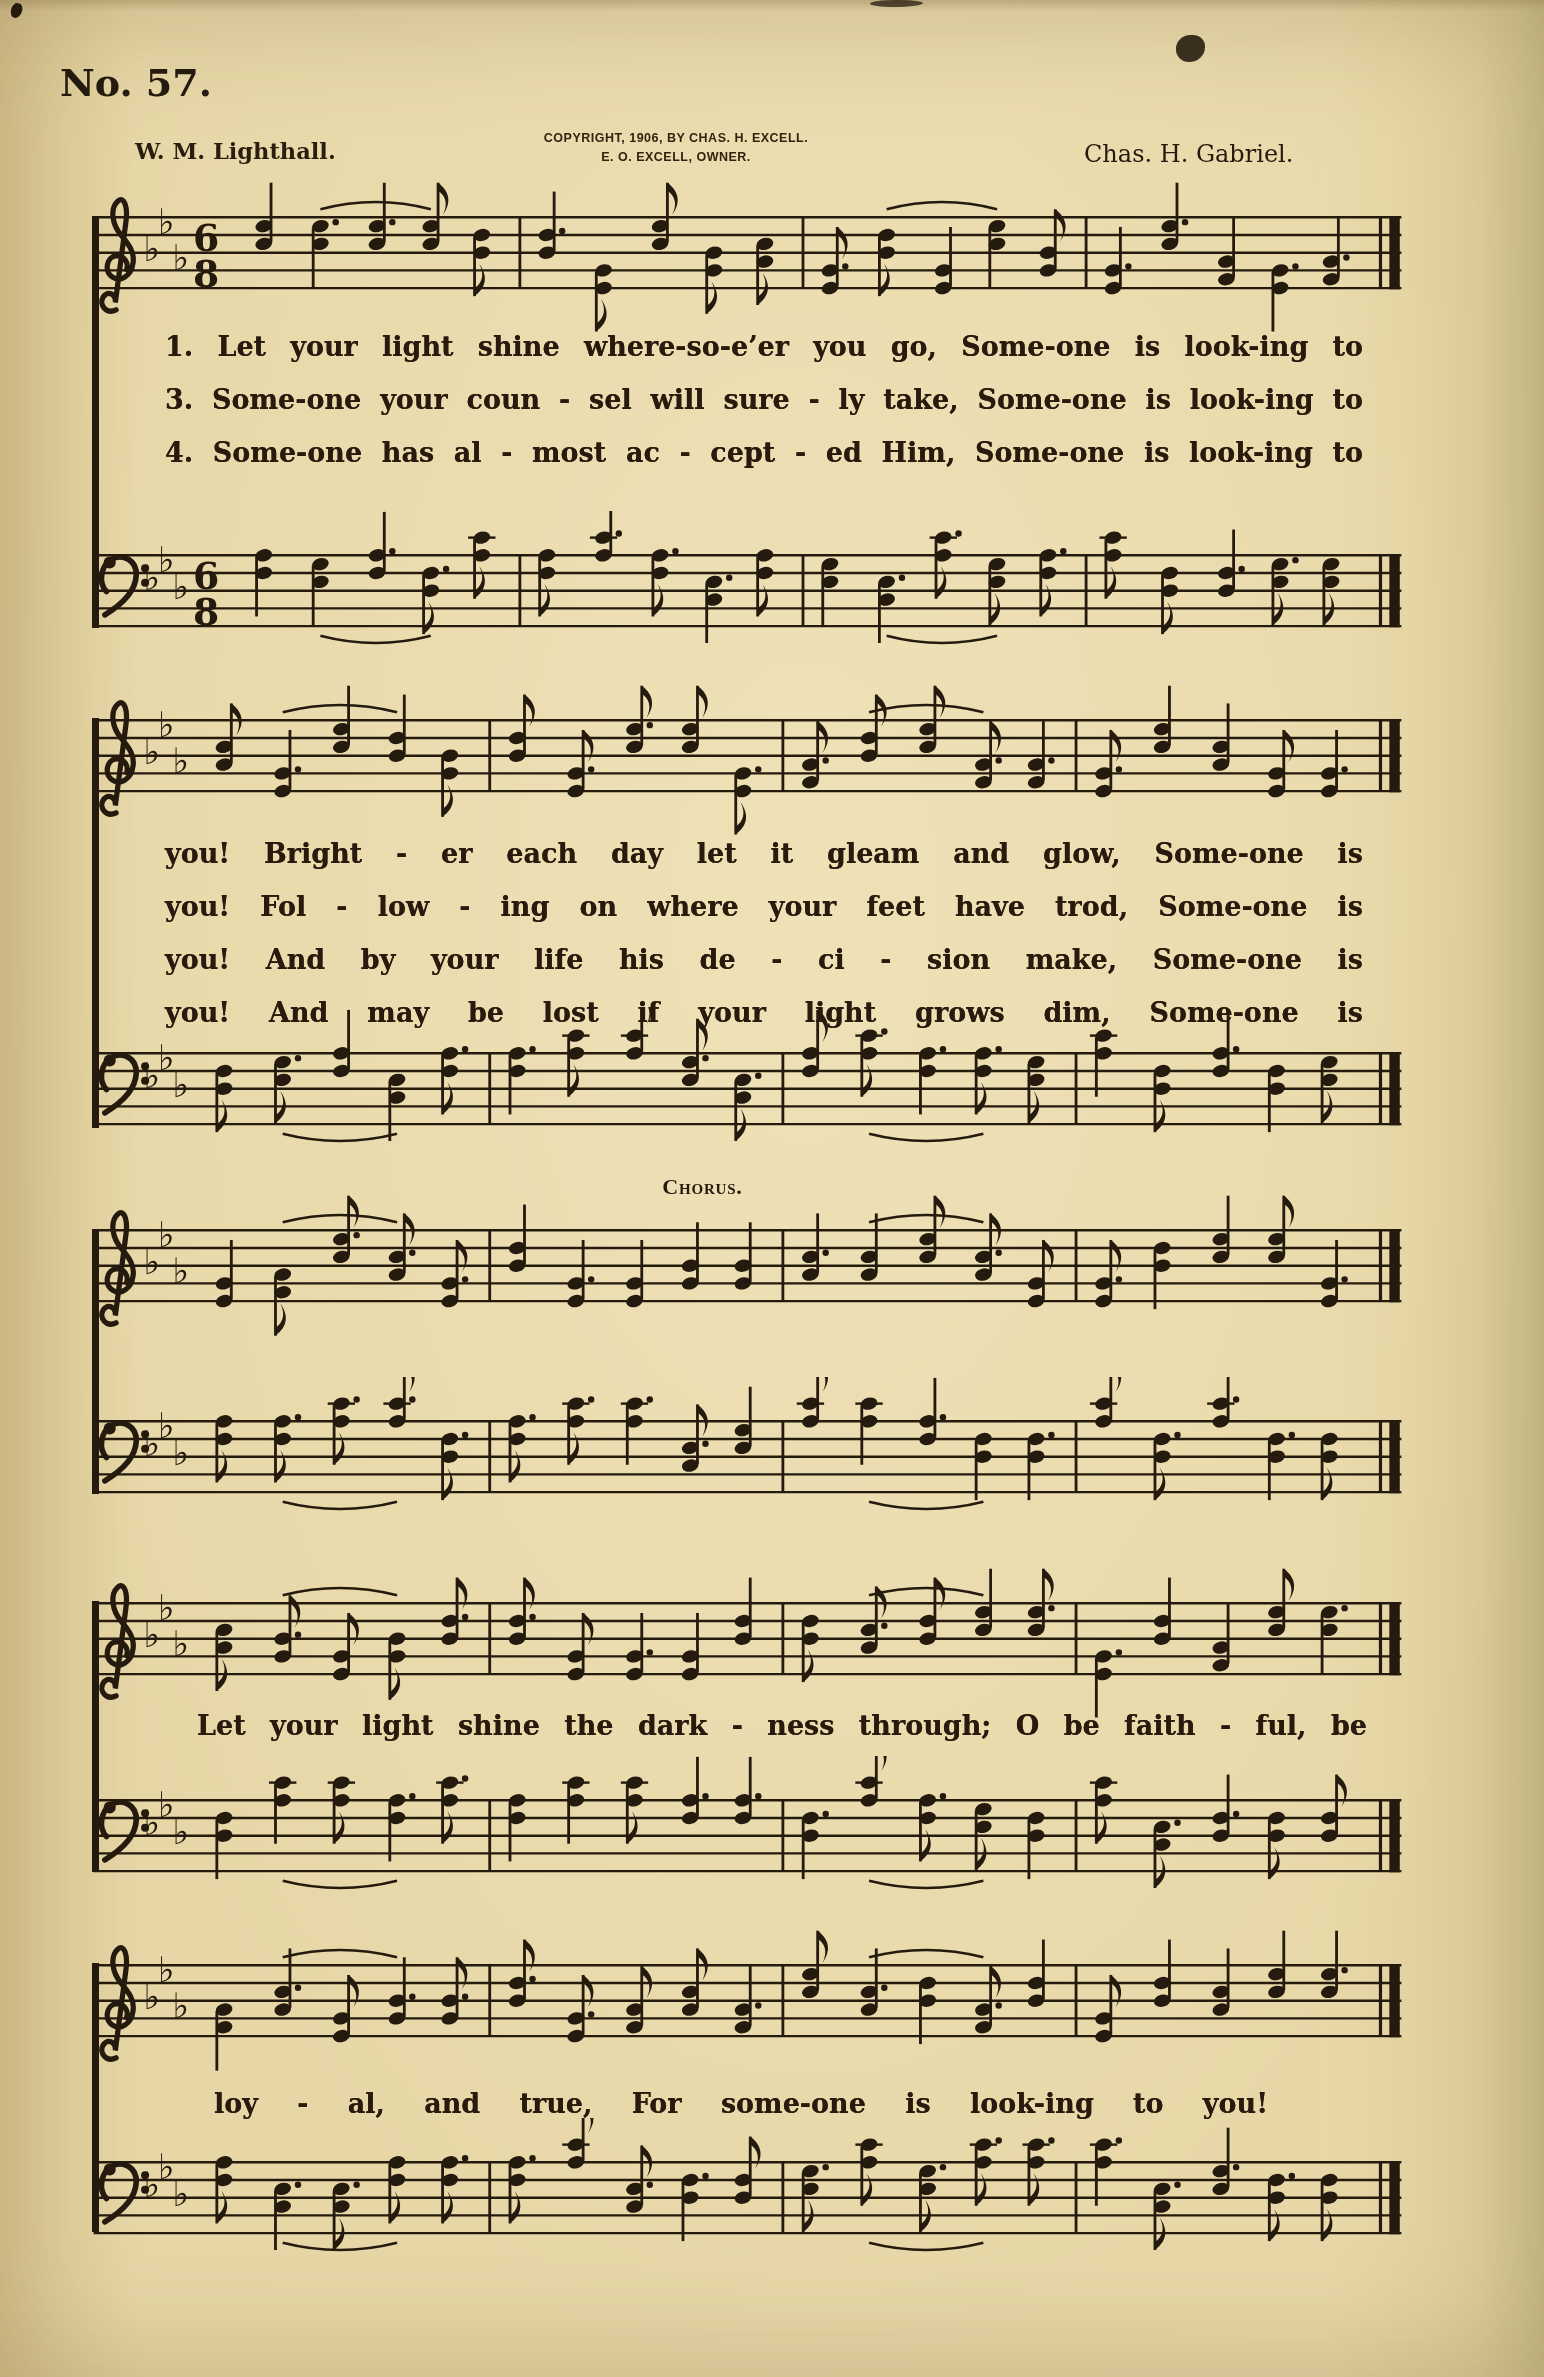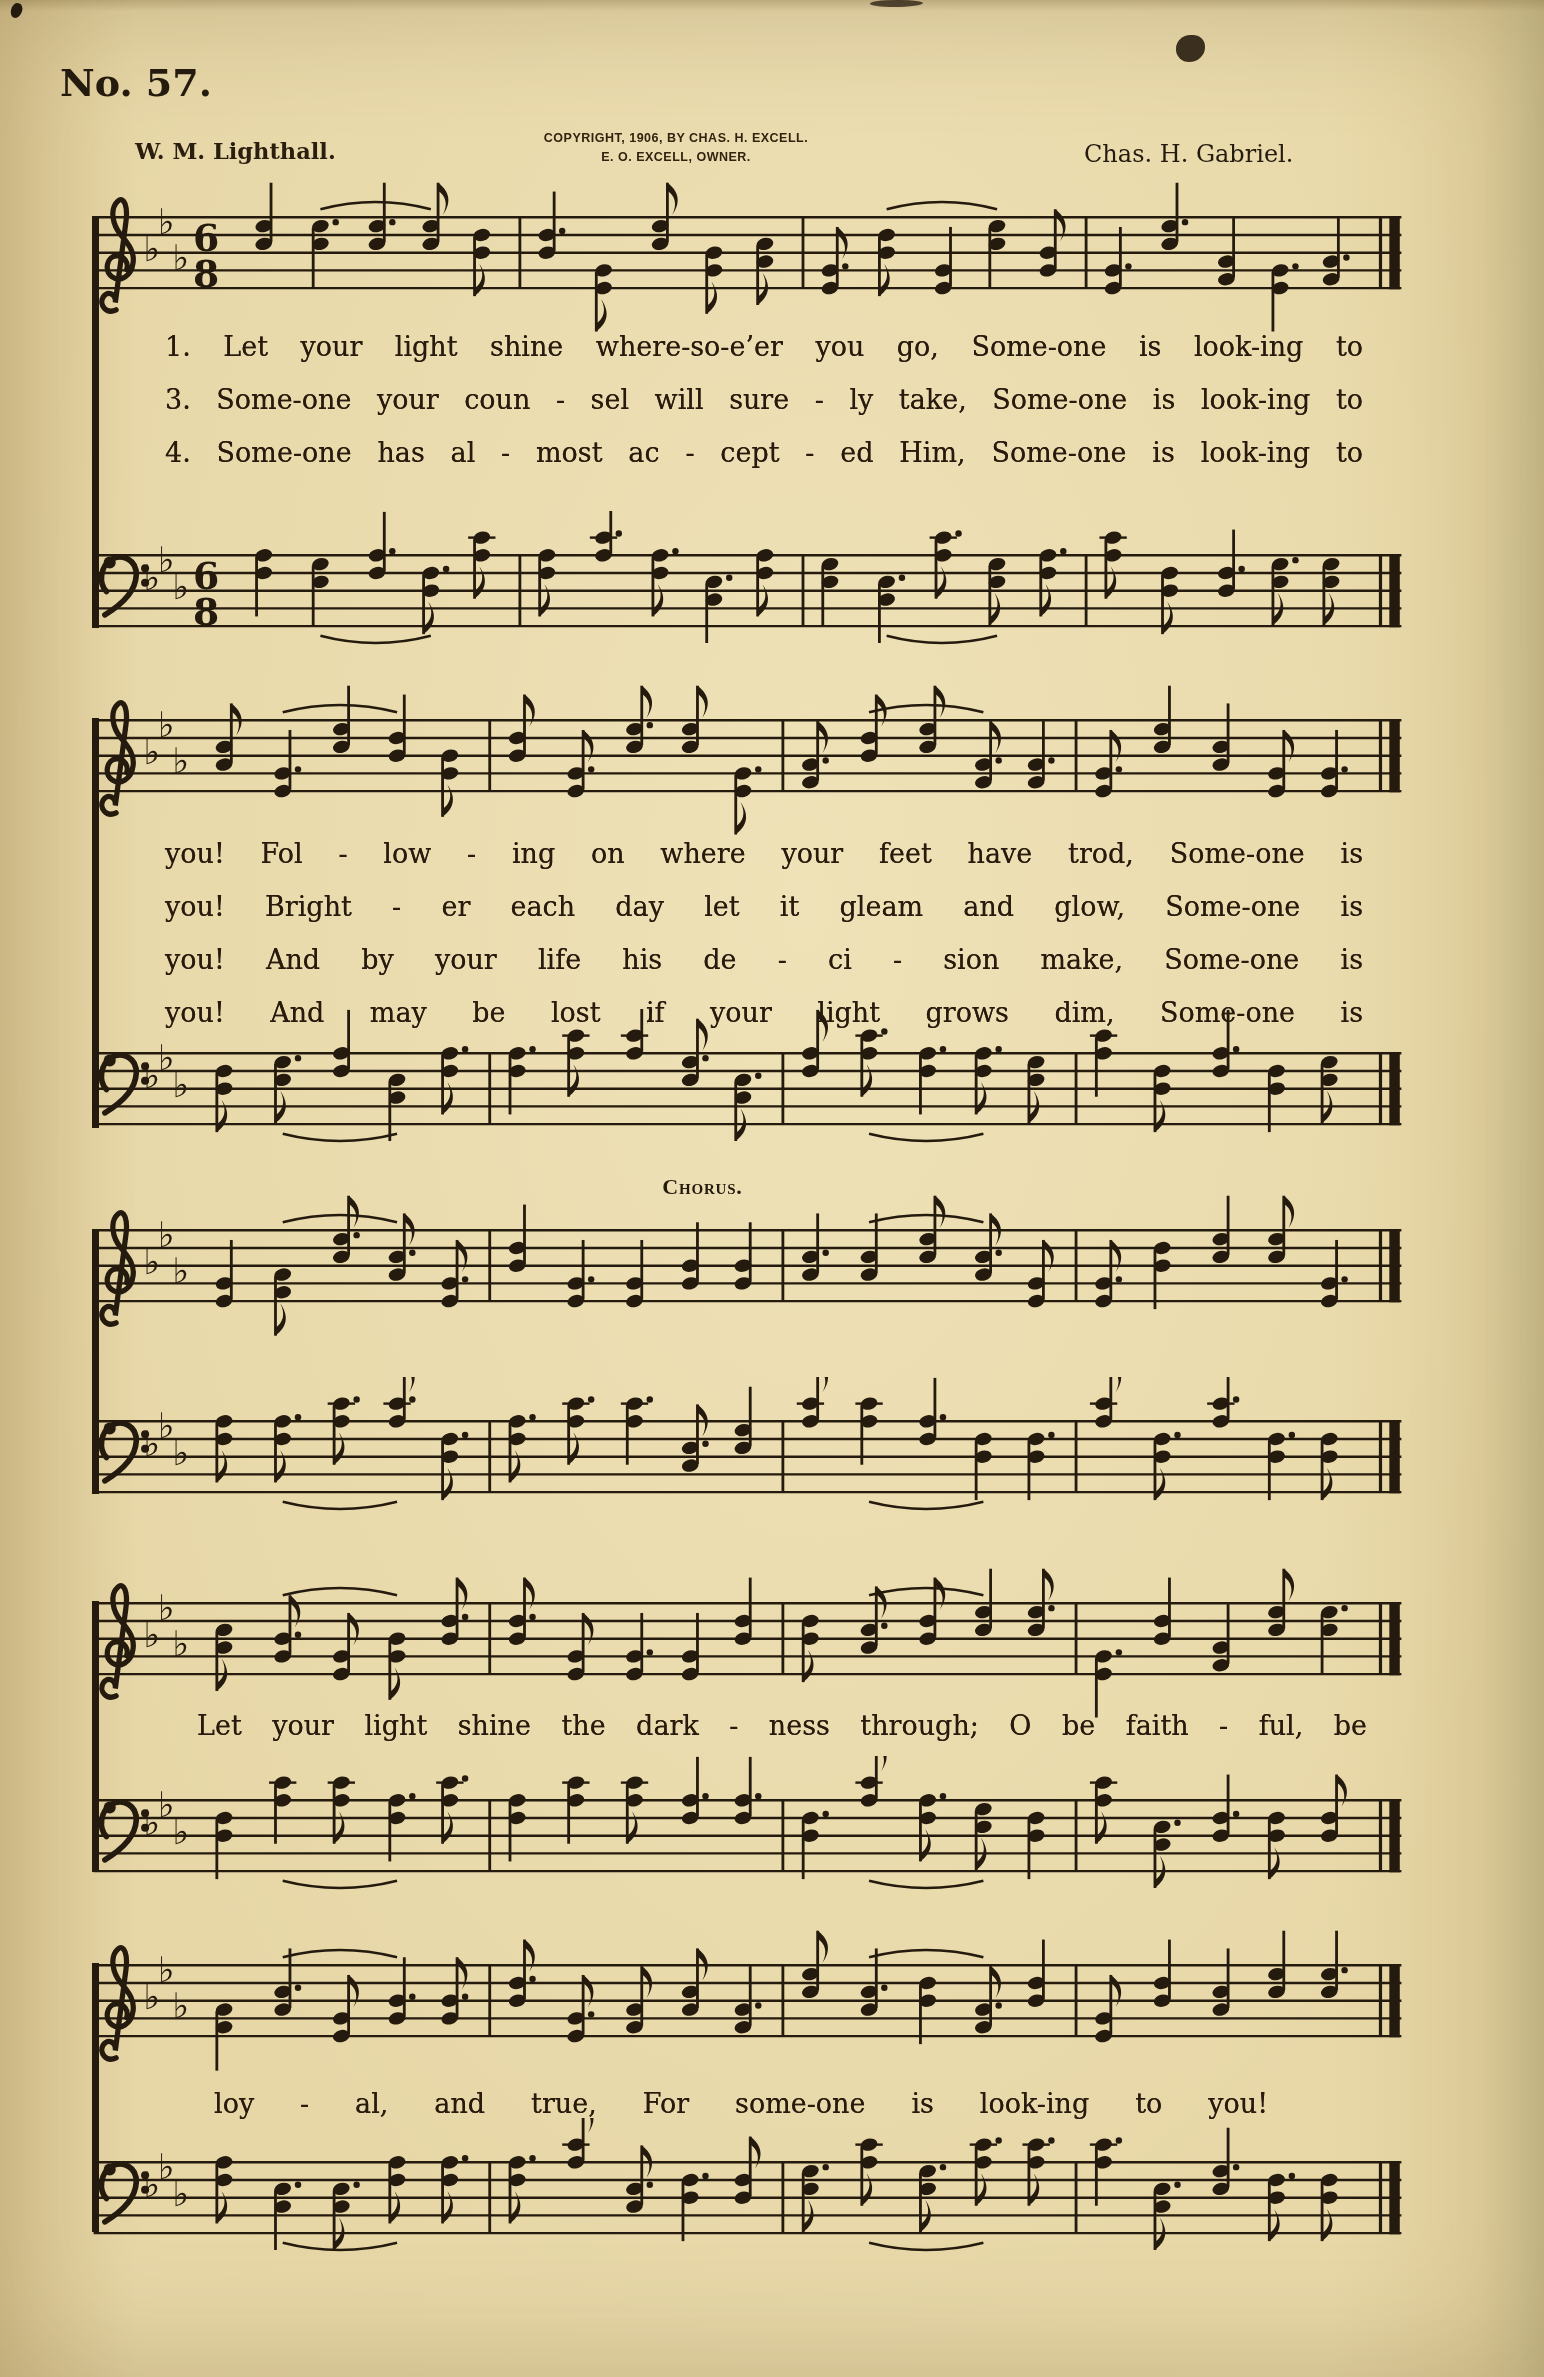--- a/index.html
+++ b/index.html
@@ -26,21 +26,21 @@
     line-height:19.3px;letter-spacing:0.5px;}
   .composer{position:absolute;left:1084px;top:140px;font-size:24px;font-weight:normal;color:#241a0d;}
 
   .system{position:absolute;inset:0;}
   .sysrule{position:absolute;left:92px;width:7.2px;background:#241a0d;}
   svg.staff{position:absolute;left:92px;}
 
   .lyrics{position:absolute;left:165px;width:1198px;color:#281a0c;}
   .lyric-line{font-size:27px;line-height:53px;white-space:normal;
     text-align:justify;text-align-last:justify;
-    text-shadow:0 0 0.4px rgba(40,26,12,.85);}
+    text-shadow:0 0 0.4px rgba(40,26,12,.85);font-weight:bold;}
   .lyrics.single .lyric-line{line-height:37px;}
   .chorus-label{position:absolute;left:610px;top:1174px;width:185px;text-align:center;
     font-size:22px;font-weight:bold;color:#241a0d;letter-spacing:0.8px;
     font-variant:small-caps;font-family:Liberation Serif, serif;}
 </style>
 </head>
 <body>
 
 <div class="page">
   <div class="ghost-band"></div>
@@ -407,22 +407,22 @@
         <g>
           <path d="M237.125 45 Q308.2025 27 379.28 45" fill="none" stroke="#241a0d" stroke-width="3.2"></path>
           <path d="M966.125 45 Q1037.2024999999999 27 1108.28 45" fill="none" stroke="#241a0d" stroke-width="3.2"></path>
         </g>
         <g>
           <line x1="1602" y1="55" x2="1602" y2="143" stroke="#241a0d" stroke-width="4"></line>
           <rect x="1613" y="53.5" width="13" height="91" fill="#241a0d"></rect>
         </g>
       </svg>
     <div class="lyrics" style="top:827px;">
+      <div class="lyric-line">you! Bright - er each day let it gleam and glow, Some-one is</div>
       <div class="lyric-line">you! Fol - low - ing on where your feet have trod, Some-one is</div>
-      <div class="lyric-line">you! Bright - er each day let it gleam and glow, Some-one is</div>
       <div class="lyric-line">you! And by your life his de - ci - sion make, Some-one is</div>
       <div class="lyric-line">you! And may be lost if your light grows dim, Some-one is</div>
     </div>
     <svg class="staff" width="1311" height="161" viewBox="0 0 1630 200" style="top:1009px;">
         <g>
           <line x1="2" y1="55" x2="1628" y2="55" stroke="#241a0d" stroke-width="3"></line>
           <line x1="2" y1="77" x2="1628" y2="77" stroke="#241a0d" stroke-width="3"></line>
           <line x1="2" y1="99" x2="1628" y2="99" stroke="#241a0d" stroke-width="3"></line>
           <line x1="2" y1="121" x2="1628" y2="121" stroke="#241a0d" stroke-width="3"></line>
           <line x1="2" y1="143" x2="1628" y2="143" stroke="#241a0d" stroke-width="3"></line>

